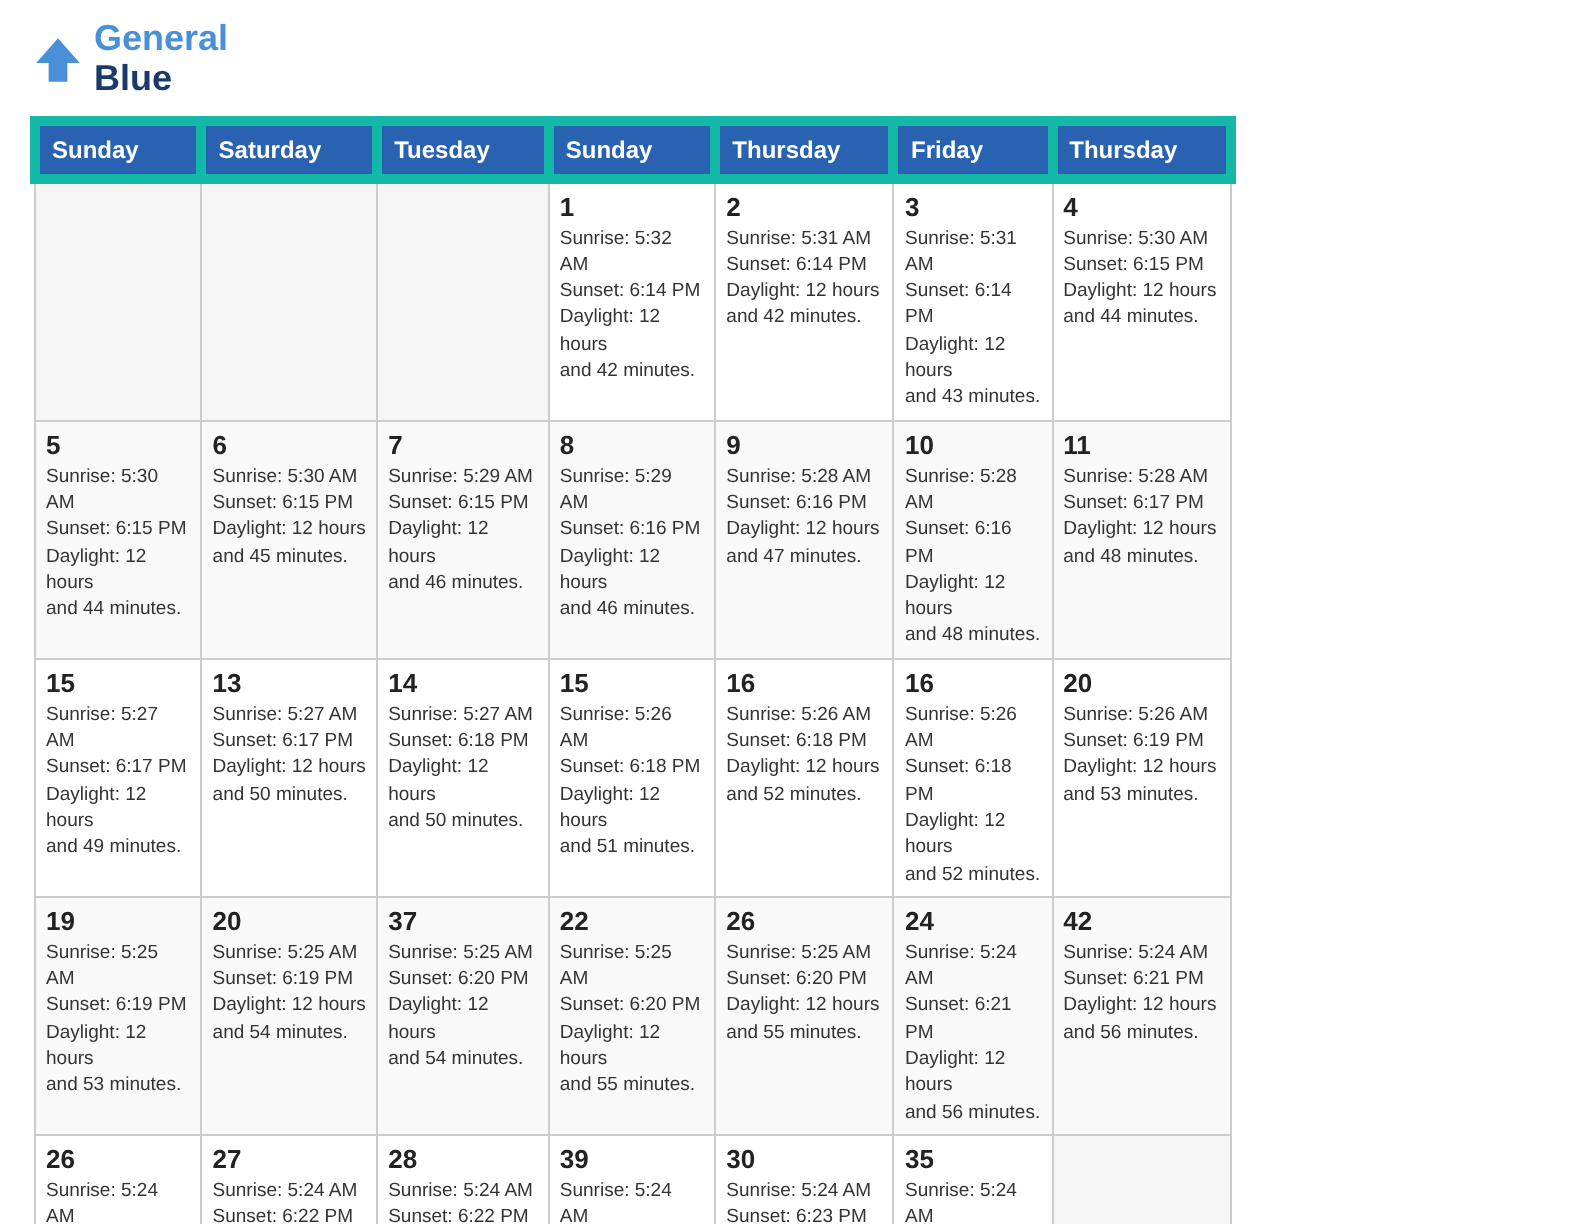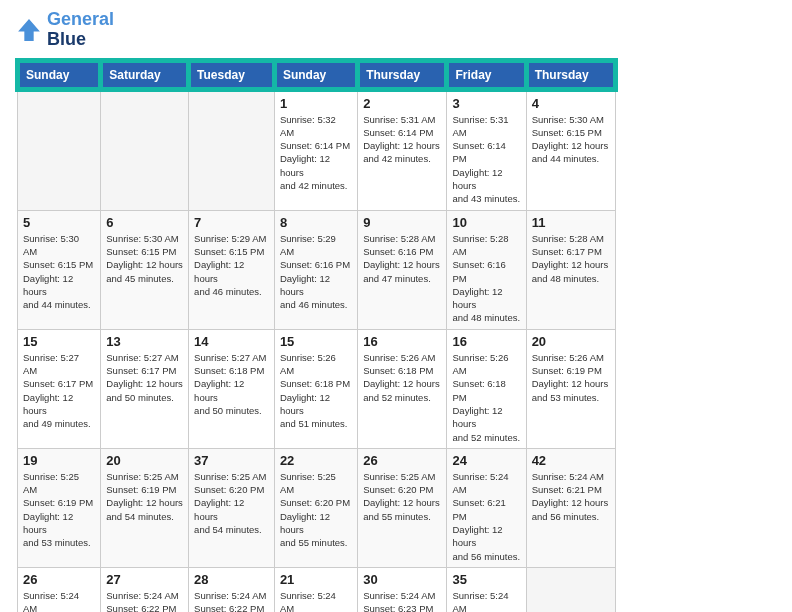--- a/index.html
+++ b/index.html
@@ -332,21 +332,21 @@
 and 57 minutes.</div>
           </td>
           <td>
             <div class="day-number">28</div>
             <div class="day-info" style="white-space: pre-line;">Sunrise: 5:24 AM
 Sunset: 6:22 PM
 Daylight: 12 hours
 and 58 minutes.</div>
           </td>
           <td>
-            <div class="day-number">21</div>
+            <div class="day-number">39</div>
             <div class="day-info" style="white-space: pre-line;">Sunrise: 5:24 AM
 Sunset: 6:22 PM
 Daylight: 12 hours
 and 58 minutes.</div>
           </td>
           <td>
             <div class="day-number">30</div>
             <div class="day-info" style="white-space: pre-line;">Sunrise: 5:24 AM
 Sunset: 6:23 PM
 Daylight: 12 hours

